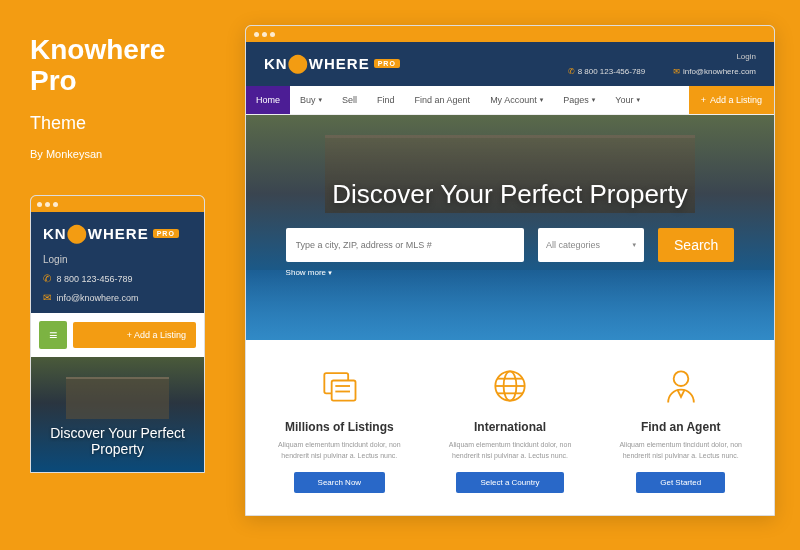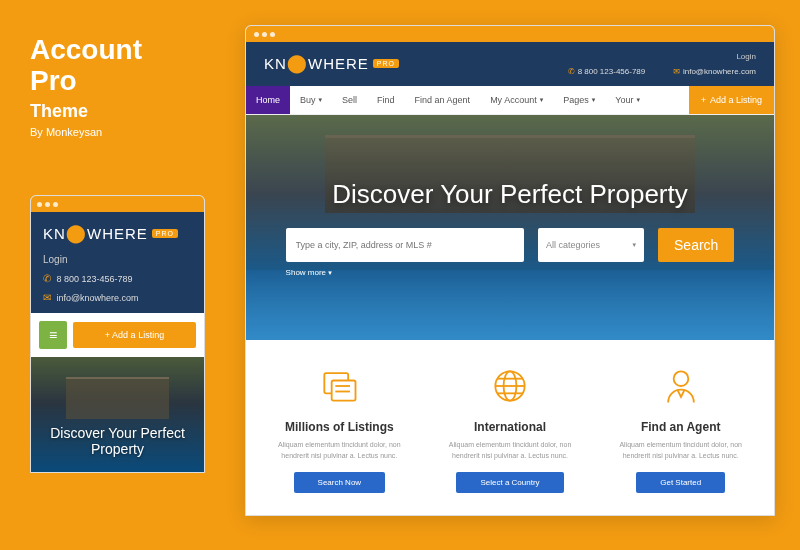--- a/index.html
+++ b/index.html
@@ -1,33 +1,33 @@
 <!DOCTYPE html>
 <html><head>
 <meta charset="utf-8">
 <style>
 *{margin:0;padding:0;box-sizing:border-box;font-family:Arial,sans-serif}
 body{background:#f39c12;width:800px;height:550px;overflow:hidden;position:relative}
 .sidebar{position:absolute;left:30px;top:35px;width:175px}
 .title{color:#fff;font-size:28px;font-weight:bold;line-height:1.1}
-.subtitle{color:#fff;font-size:18px;font-weight:700;margin-top:4px}
-.byline{color:#fff;font-size:11px;margin-top:4px}
+.subtitle{color:#fff;font-size:18px;font-weight:400;margin-top:16px}
+.byline{color:#fff;font-size:11px;margin-top:14px}
 .mobile{position:absolute;left:30px;top:195px;width:175px;background:#fff;border-radius:6px 6px 0 0;overflow:hidden;border:1px solid #ddd}
 .mobile-bar{background:#f39c12;height:16px;display:flex;align-items:center;padding-left:6px;gap:3px}
 .dot{width:5px;height:5px;border-radius:50%;background:#fff;opacity:.8}
 .mobile-header{background:#1e3a5f;padding:10px 12px;color:#fff}
-.logo{font-size:15px;font-weight:normal;letter-spacing:1px;display:flex;align-items:center}
+.logo{font-size:15px;font-weight:bold;letter-spacing:1px;display:flex;align-items:center}
 .logo-o{color:#f39c12;display:inline-block;font-size:18px}
 .pro-badge{background:#f39c12;color:#fff;font-size:7px;padding:1px 4px;border-radius:2px;margin-left:4px;vertical-align:top}
 .m-login{font-size:10px;margin-top:10px;color:#ccc}
 .m-contact{font-size:9px;margin-top:8px;display:flex;align-items:center;gap:5px;color:#ddd}
 .m-contact .ico{color:#f39c12;font-size:10px}
 .mobile-nav{background:#fff;padding:8px;display:flex;gap:6px;align-items:center}
 .burger{background:#7cb342;width:28px;height:28px;border-radius:2px;display:flex;align-items:center;justify-content:center;color:#fff;font-size:14px}
-.m-add{background:#f39c12;color:#fff;font-size:9px;padding:8px 10px;border-radius:2px;flex:1;text-align:center}
+.m-add{background:#f39c12;color:#fff;font-size:9px;padding:8px 10px;border-radius:2px;flex:1;text-align:right}
 .m-hero{background:linear-gradient(180deg,#4a5a3a 0%,#2a3540 40%,#0a4a7a 100%);height:115px;position:relative;display:flex;align-items:flex-end;justify-content:center;padding-bottom:15px}
 .m-hero::before{content:"";position:absolute;top:20px;left:20%;right:20%;height:40px;background:rgba(90,80,60,.6);border-top:2px solid rgba(120,110,90,.8)}
 .m-hero-text{color:#fff;font-size:14px;font-weight:300;text-align:center;position:relative;text-shadow:0 1px 3px rgba(0,0,0,.5)}
 .desktop{position:absolute;left:245px;top:25px;width:530px;background:#fff;border-radius:6px 6px 0 0;overflow:hidden;border:1px solid #ddd;box-shadow:0 4px 20px rgba(0,0,0,.15)}
 .d-bar{background:#f39c12;height:16px;display:flex;align-items:center;padding-left:8px;gap:3px}
 .d-header{background:#1e3a5f;padding:10px 18px;color:#fff;display:flex;justify-content:space-between;align-items:flex-start}
 .d-header-right{text-align:right;font-size:8px}
 .d-login{color:#ccc;margin-bottom:6px}
 .d-contacts{display:flex;gap:28px;color:#ddd}
 .d-contacts .ico{color:#f39c12;margin-right:3px}
@@ -51,21 +51,21 @@
 .feat-icon{width:48px;height:48px;margin:0 auto 10px;display:flex;align-items:center;justify-content:center}
 .feat-icon svg{width:44px;height:44px}
 .feat-title{font-size:12px;font-weight:600;color:#333;margin-bottom:6px}
 .feat-desc{font-size:7px;color:#999;line-height:1.5;margin-bottom:10px}
 .feat-btn{background:#2968c8;color:#fff;font-size:8px;padding:6px 24px;border:none;border-radius:2px}
 </style>
 </head>
 <body>
 
 <div class="sidebar">
-  <div class="title">Account</div>
+  <div class="title">Knowhere</div>
   <div class="title">Pro</div>
   <div class="subtitle">Theme</div>
   <div class="byline">By Monkeysan</div>
 </div>
 
 <div class="mobile">
   <div class="mobile-bar">
     <div class="dot"></div>
       <div class="dot"></div>
       <div class="dot"></div>

